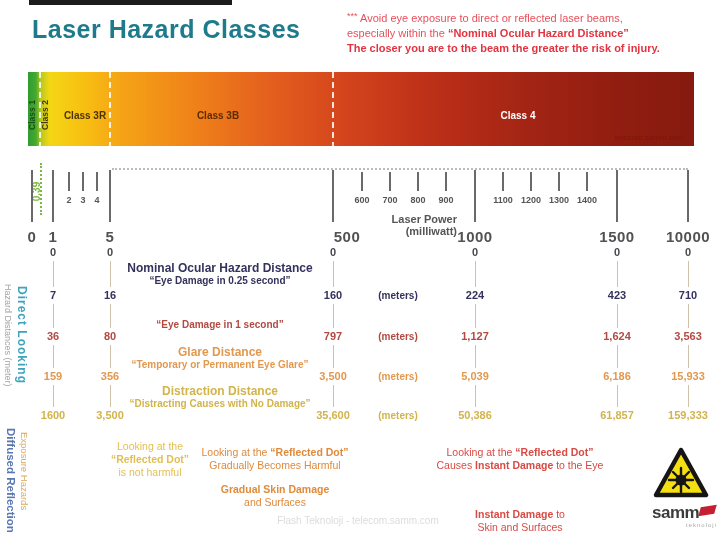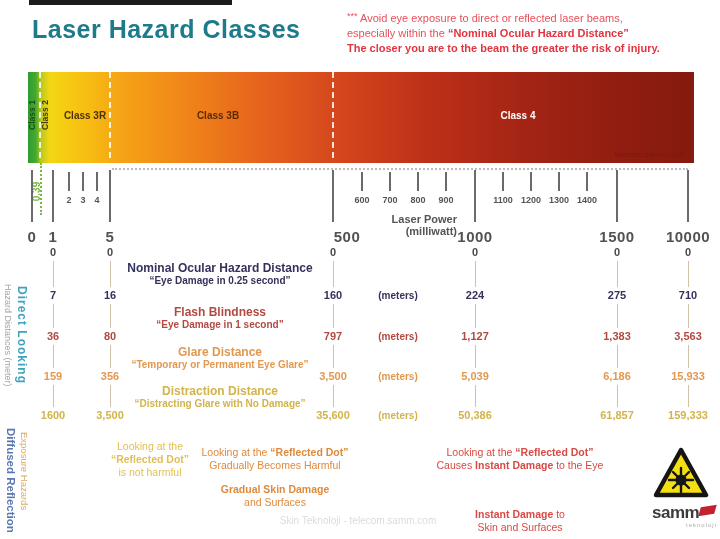--- a/index.html
+++ b/index.html
@@ -10,21 +10,21 @@
 
   .title { position:absolute; left:32px; top:15px; font-size:25px; font-weight:bold;
            color:#1e7b8c; letter-spacing:0.5px; white-space:nowrap; }
 
   .warning { position:absolute; left:347px; top:9px; width:370px; font-size:11px;
              line-height:15px; color:#e8505a; white-space:nowrap; }
   .warning .wbold { font-weight:bold; color:#e23440; }
   .warning .stars { font-size:9px; vertical-align:3px; }
 
   
-  .bar { position:absolute; left:28px; top:72px; width:666px; height:91px;
+  .bar { position:absolute; left:28px; top:72px; width:666px; height:74px;
     background:linear-gradient(to right,
       #2e9b31 0%, #46aa2e 1.2%, #b6c81f 1.9%, #f2d714 3.2%, #f8c112 8%,
       #f5a316 14%, #f08419 24%, #e4601e 36%, #d3431c 48%, #bd3018 60%,
       #a32414 75%, #8f1d10 90%, #861a0e 100%); }
   .bar-dash { position:absolute; top:0; height:86px; width:0;
               border-left:2px dashed rgba(255,255,255,0.85); }
   .cls-v { position:absolute; font-size:8.5px; font-weight:bold; text-align:center;
            width:40px; transform:rotate(-90deg); white-space:nowrap; }
   .cls-h { position:absolute; font-size:10px; font-weight:bold; transform:translateX(-50%);
            white-space:nowrap; }
@@ -152,26 +152,25 @@
       <div class="tick-label-minor" style="left: 587px;">1400</div>
     </div>
 
   <div class="v-label v-hazard">Hazard Distances (meter)</div>
   <div class="v-label v-direct">Direct Looking</div>
   <div class="v-label v-diffused">Diffused Reflection</div>
   <div class="v-label v-exposure">Exposure Hazards</div>
 
   <div class="row-title" style="top: 261px; color: rgb(52, 50, 92);">Nominal Ocular Hazard Distance</div>
   <div class="row-sub" style="top: 275px; color: rgb(52, 50, 92);">“Eye Damage in 0.25 second”</div>
-  <div class="row-title" style="top: 305px; color: rgb(178, 74, 66);">Flash Blindness</div>
   <div class="row-sub" style="top: 319px; color: rgb(178, 74, 66);">“Eye Damage in 1 second”</div>
   <div class="row-title" style="top: 345px; color: rgb(226, 152, 78);">Glare Distance</div>
   <div class="row-sub" style="top: 359px; color: rgb(226, 152, 78);">“Temporary or Permanent Eye Glare”</div>
   <div class="row-title" style="top: 384px; color: rgb(210, 180, 76);">Distraction Distance</div>
-  <div class="row-sub" style="top: 398px; color: rgb(210, 180, 76);">“Distracting Glare with No Damage”</div>
+  <div class="row-sub" style="top: 398px; color: rgb(210, 180, 76);">“Distracting Causes with No Damage”</div>
 
   <div id="values">
       <div class="val" style="left: 53px; top: 246px; color: rgb(74, 71, 80);">0</div>
       <div class="conn" style="left: 52.5px; top: 261px; height: 26px;"></div>
       <div class="conn" style="left: 52.5px; top: 304px; height: 24px;"></div>
       <div class="conn" style="left: 52.5px; top: 345px; height: 23px;"></div>
       <div class="conn" style="left: 52.5px; top: 385px; height: 22px;"></div>
       <div class="val" style="left: 110px; top: 246px; color: rgb(74, 71, 80);">0</div>
       <div class="conn" style="left: 109.5px; top: 261px; height: 26px;"></div>
       <div class="conn" style="left: 109.5px; top: 304px; height: 24px;"></div>
@@ -194,28 +193,28 @@
       <div class="conn" style="left: 616.5px; top: 385px; height: 22px;"></div>
       <div class="val" style="left: 688px; top: 246px; color: rgb(74, 71, 80);">0</div>
       <div class="conn" style="left: 687.5px; top: 261px; height: 26px;"></div>
       <div class="conn" style="left: 687.5px; top: 304px; height: 24px;"></div>
       <div class="conn" style="left: 687.5px; top: 345px; height: 23px;"></div>
       <div class="conn" style="left: 687.5px; top: 385px; height: 22px;"></div>
       <div class="val" style="left: 53px; top: 289px; color: rgb(52, 50, 92);">7</div>
       <div class="val" style="left: 110px; top: 289px; color: rgb(52, 50, 92);">16</div>
       <div class="val" style="left: 333px; top: 289px; color: rgb(52, 50, 92);">160</div>
       <div class="val" style="left: 475px; top: 289px; color: rgb(52, 50, 92);">224</div>
-      <div class="val" style="left: 617px; top: 289px; color: rgb(52, 50, 92);">275</div>
+      <div class="val" style="left: 617px; top: 289px; color: rgb(52, 50, 92);">423</div>
       <div class="val" style="left: 688px; top: 289px; color: rgb(52, 50, 92);">710</div>
       <div class="unit" style="left: 398px; top: 290px; color: rgb(52, 50, 92);">(meters)</div>
       <div class="val" style="left: 53px; top: 330px; color: rgb(178, 74, 66);">36</div>
       <div class="val" style="left: 110px; top: 330px; color: rgb(178, 74, 66);">80</div>
       <div class="val" style="left: 333px; top: 330px; color: rgb(178, 74, 66);">797</div>
       <div class="val" style="left: 475px; top: 330px; color: rgb(178, 74, 66);">1,127</div>
-      <div class="val" style="left: 617px; top: 330px; color: rgb(178, 74, 66);">1,383</div>
+      <div class="val" style="left: 617px; top: 330px; color: rgb(178, 74, 66);">1,624</div>
       <div class="val" style="left: 688px; top: 330px; color: rgb(178, 74, 66);">3,563</div>
       <div class="unit" style="left: 398px; top: 331px; color: rgb(178, 74, 66);">(meters)</div>
       <div class="val" style="left: 53px; top: 370px; color: rgb(226, 152, 78);">159</div>
       <div class="val" style="left: 110px; top: 370px; color: rgb(226, 152, 78);">356</div>
       <div class="val" style="left: 333px; top: 370px; color: rgb(226, 152, 78);">3,500</div>
       <div class="val" style="left: 475px; top: 370px; color: rgb(226, 152, 78);">5,039</div>
       <div class="val" style="left: 617px; top: 370px; color: rgb(226, 152, 78);">6,186</div>
       <div class="val" style="left: 688px; top: 370px; color: rgb(226, 152, 78);">15,933</div>
       <div class="unit" style="left: 398px; top: 371px; color: rgb(226, 152, 78);">(meters)</div>
       <div class="val" style="left: 53px; top: 409px; color: rgb(210, 180, 76);">1600</div>
@@ -261,15 +260,15 @@
         <line x1="36" y1="26" x2="20" y2="42"></line>
       </g>
       <circle cx="28" cy="34" r="5.5" fill="#151515"></circle>
     </svg>
   </div>
 
   <div class="logo">samm</div>
   <div class="logo-flag"></div>
   <div class="logo-sub">teknoloji</div>
 
-  <div class="footer-mark">Skin Teknoloji - telecom.samm.com</div>
+  <div class="footer-mark">Flash Teknoloji - telecom.samm.com</div>
 
 </div>
 
 </body></html>

